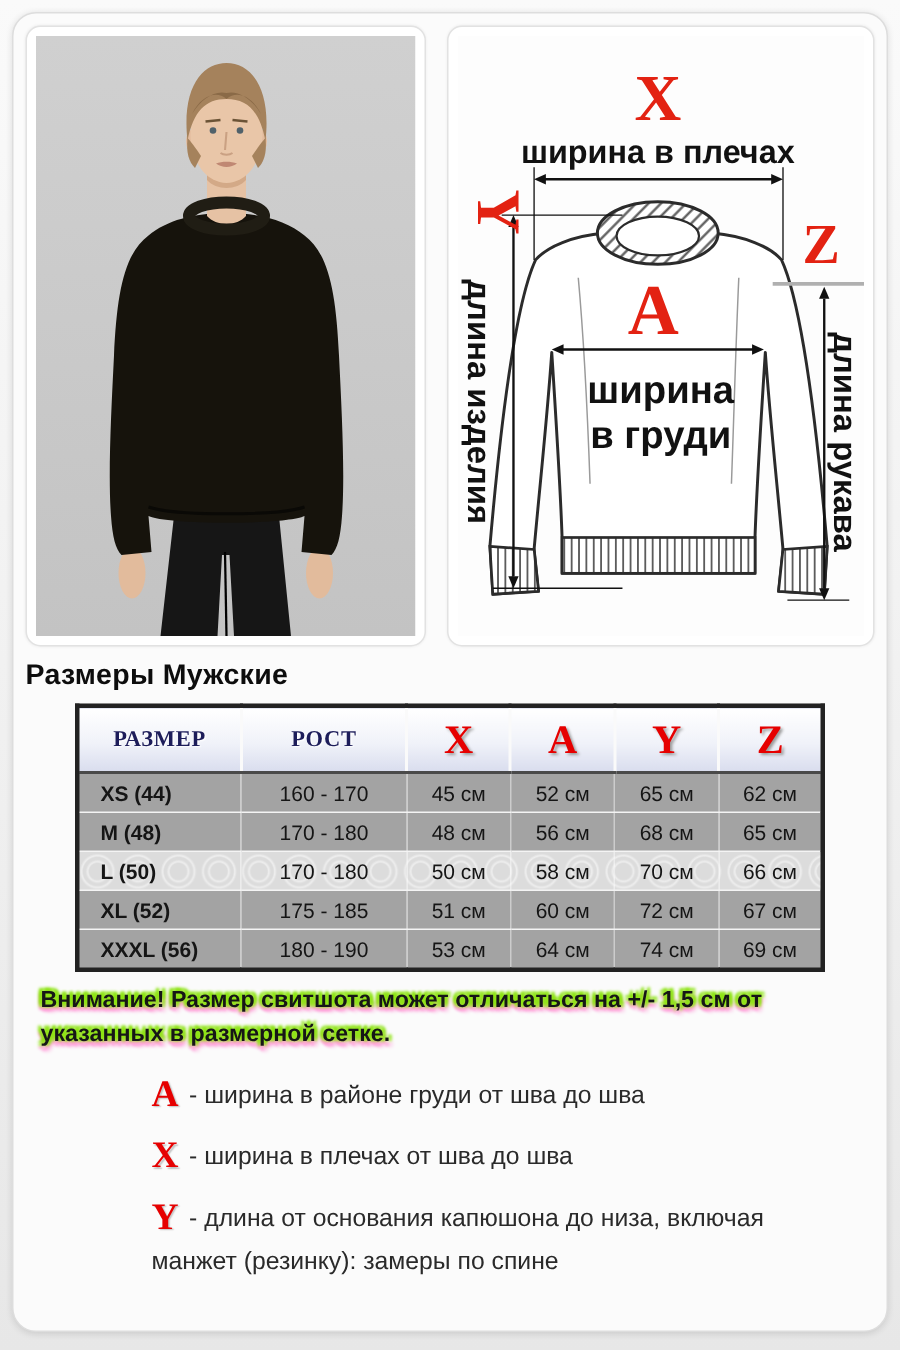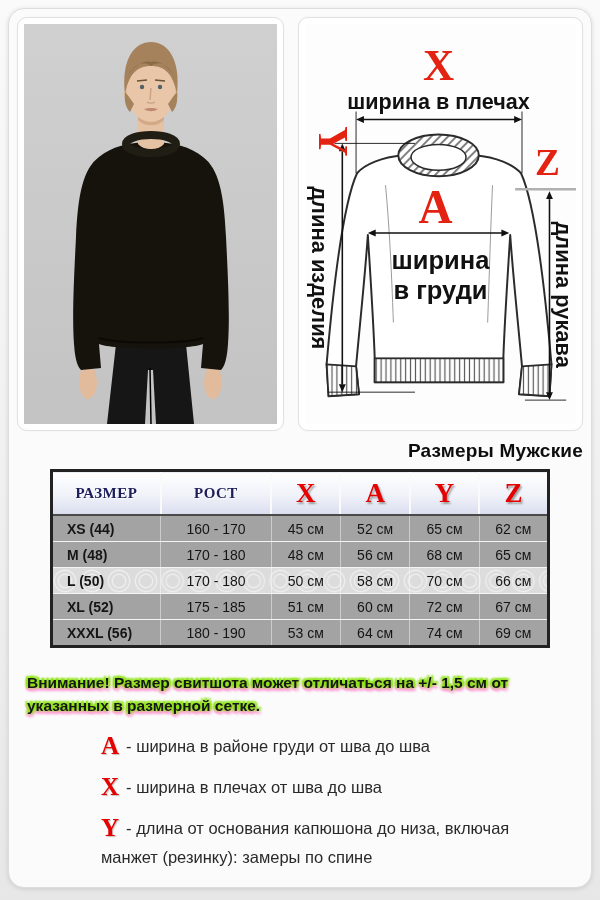--- a/index.html
+++ b/index.html
@@ -17,21 +17,21 @@
   .top-panels{display:flex;gap:14px;height:414px;}
   .panel{
     background:#fff;border:1px solid #e2e2e2;border-radius:10px;
     padding:6px;box-sizing:border-box;box-shadow:0 0 2px rgba(0,0,0,.06);
   }
   .photo-panel{width:267px;}
   .diagram-panel{flex:1;}
   .panel svg{display:block;width:100%;height:100%;}
 
   .section-title{
-    text-align:right;font-size:19px;font-weight:bold;color:#0d0d0d;
+    text-align:left;font-size:19px;font-weight:bold;color:#0d0d0d;
     margin:9px 0 7px 0;letter-spacing:.2px;
   }
 
   table.sizes{
     width:500px;margin:0 auto;border-collapse:collapse;
     border:3px solid #222;table-layout:fixed;
     background:#e9e9e9;
   }
   table.sizes col.c-size{width:22%;}
   table.sizes col.c-height{width:22.2%;}
@@ -59,21 +59,21 @@
   td.size-cell{text-align:left;padding-left:14px;font-weight:bold;font-size:14px;}
   tr.r-light{background:#a3a3a3;}
   tr.r-dark{
     background-color:#dcdcdc;
     background-image:
       radial-gradient(circle at 13px 13px, rgba(255,255,255,0) 5.5px, rgba(255,255,255,.55) 6.5px, rgba(255,255,255,0) 8px, rgba(255,255,255,0) 9.5px, rgba(255,255,255,.55) 10.5px, rgba(255,255,255,0) 12px);
     background-size:27px 27px;
   }
 
   .notice{
-    margin:23px 2px 0 10px;font-size:15.5px;font-weight:bold;line-height:1.5;
+    margin:7px 2px 0 10px;font-size:15.5px;font-weight:bold;line-height:1.5;
     color:#161616;max-width:565px;
     text-shadow:
       -2px -2px 2px #8ce312, 2px -2px 2px #8ce312,
       -2px 0 2px #99e81c, 2px 0 2px #99e81c,
       -2px 2px 2px #ff9bd7, 2px 3px 3px #ff9bd7, 0 3px 2px #ffa5db;
   }
 
   .legend{margin:10px 0 0 0;}
   .legend-item{
     padding-left:84px;padding-right:52px;font-size:16.5px;color:#2a2a2a;

